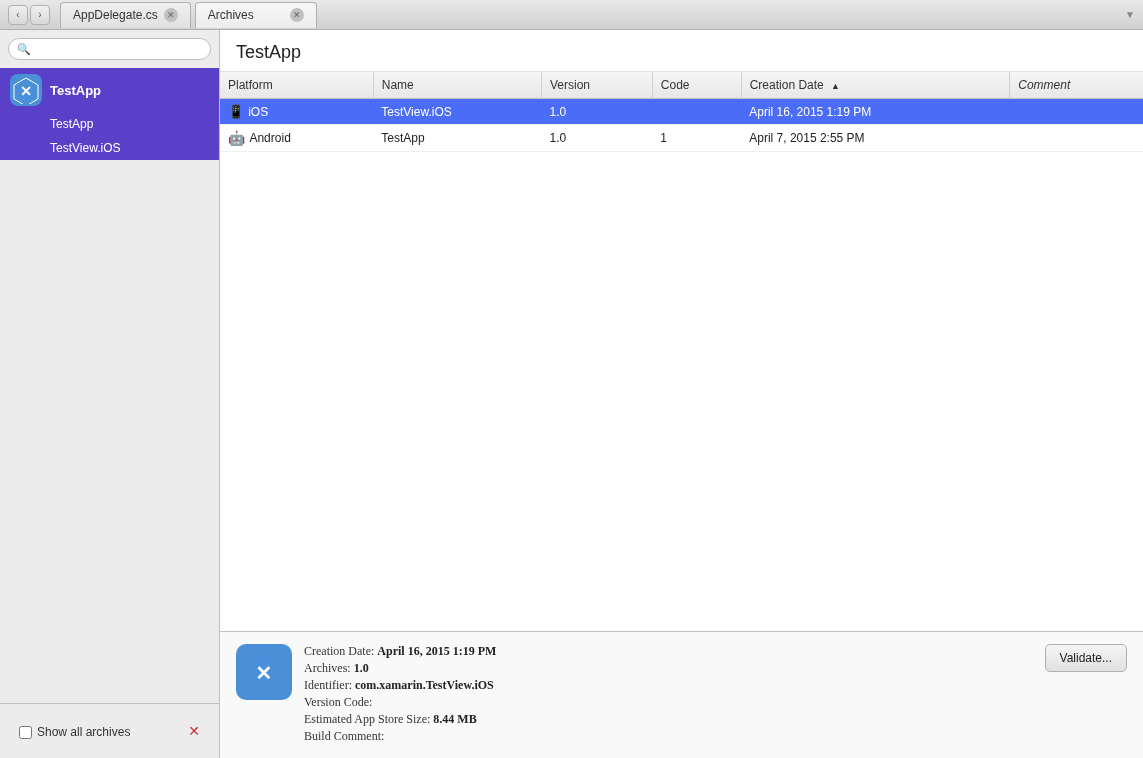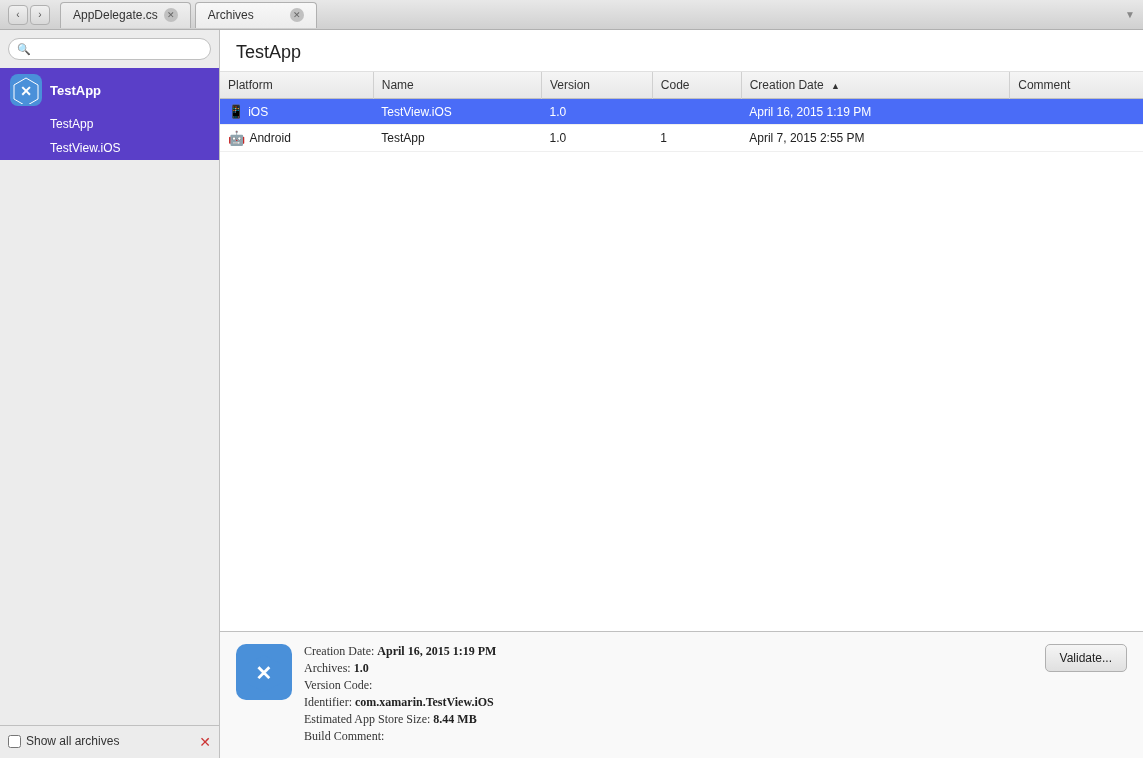--- a/index.html
+++ b/index.html
@@ -149,24 +149,24 @@
     }
     .sidebar-sub-item {
       padding: 5px 16px 5px 50px;
       cursor: pointer;
       font-size: 12px;
       color: #333;
       background: #5a3fc8;
       color: white;
     }
     .sidebar-bottom {
-      padding: 8px;
+      padding: 19px;
       border-top: 1px solid #c0c0c0;
       display: flex;
-      align-items: flex-start;
+      align-items: flex-end;
       justify-content: space-between;
     }
     .show-archives-label {
       display: flex;
       align-items: center;
       gap: 5px;
       font-size: 12px;
       color: #333;
     }
     .close-x {
@@ -203,21 +203,21 @@
     .archive-table th {
       text-align: left;
       padding: 6px 8px;
       font-weight: 500;
       font-size: 12px;
       color: #333;
       border-right: 1px solid #d0d0d0;
       white-space: nowrap;
       margin-left: 20px;
     }
-    .archive-table th:last-child { border-right: none; }
+    .archive-table th:last-child { border-right: none; font-style: italic; }
     .archive-table td {
       padding: 5px 8px;
       font-size: 12px;
       color: #222;
       border-bottom: 1px solid #efefef;
     }
     .archive-table tbody tr.selected {
       background: #4a6cf7;
       color: white;
     }
@@ -435,28 +435,28 @@
         <div class="detail-info">
           <p>
             <span>Creation Date:</span>
             <strong>April 16, 2015 1:19 PM</strong>
           </p>
           <p>
             <span>Archives:</span>
             <strong>1.0</strong>
           </p>
           <p>
+            <span>Identifier:</span>
+            <strong>com.xamarin.TestView.iOS</strong>
+          </p>
+          <p>
             <span>Version Code:</span>
             <span></span>
           </p>
           <p>
-            <span>Identifier:</span>
-            <strong>com.xamarin.TestView.iOS</strong>
-          </p>
-          <p>
             <span>Estimated App Store Size:</span>
             <strong>8.44 MB</strong>
           </p>
           <p>
             <span>Build Comment:</span>
             <span></span>
           </p>
         </div>
         <div class="detail-actions">
           <button class="action-btn">Validate...</button>

